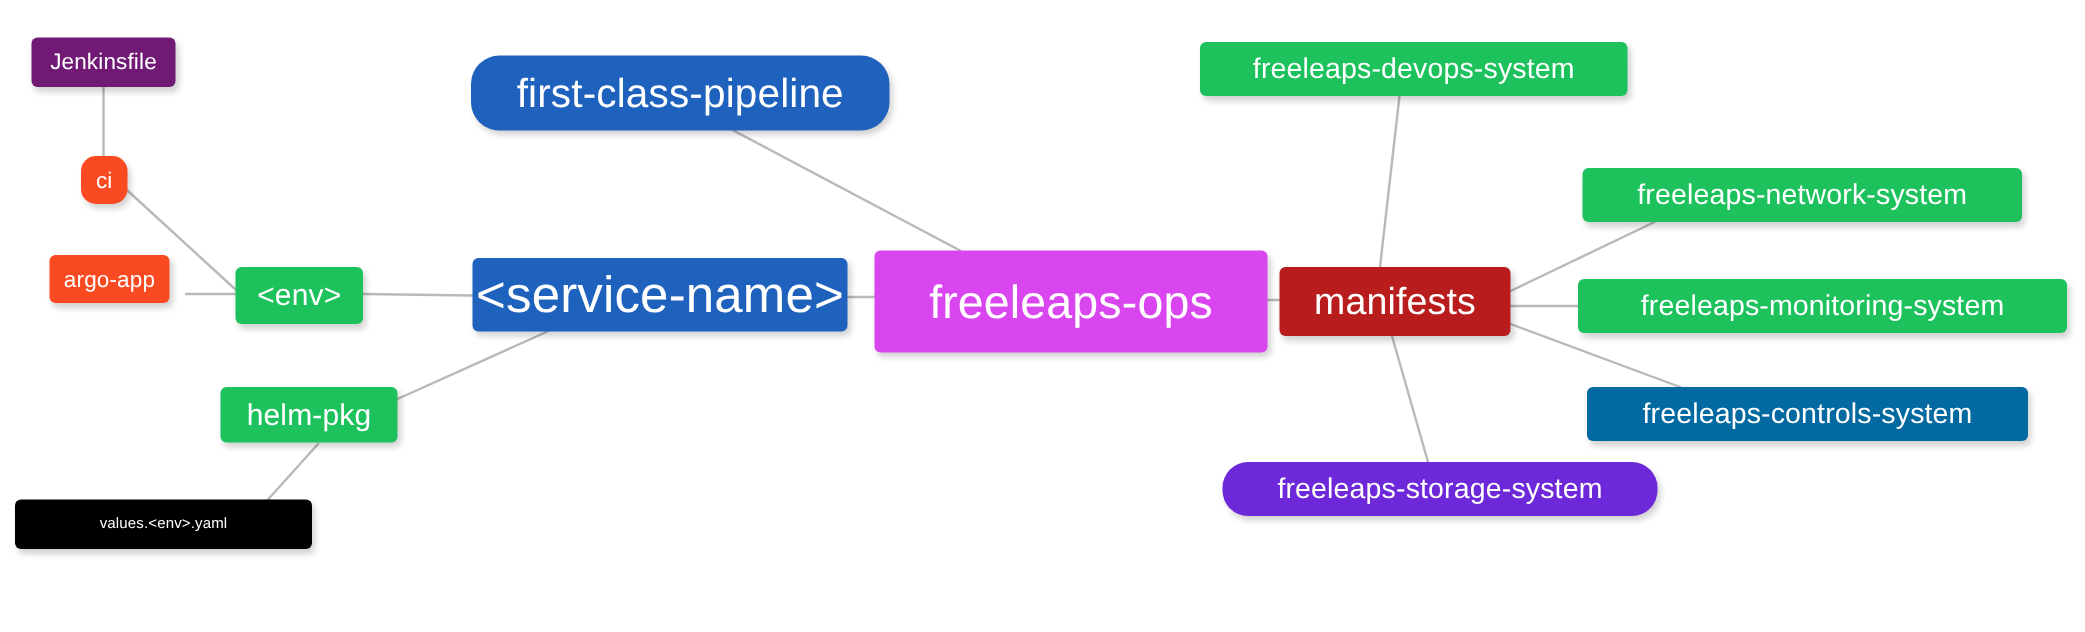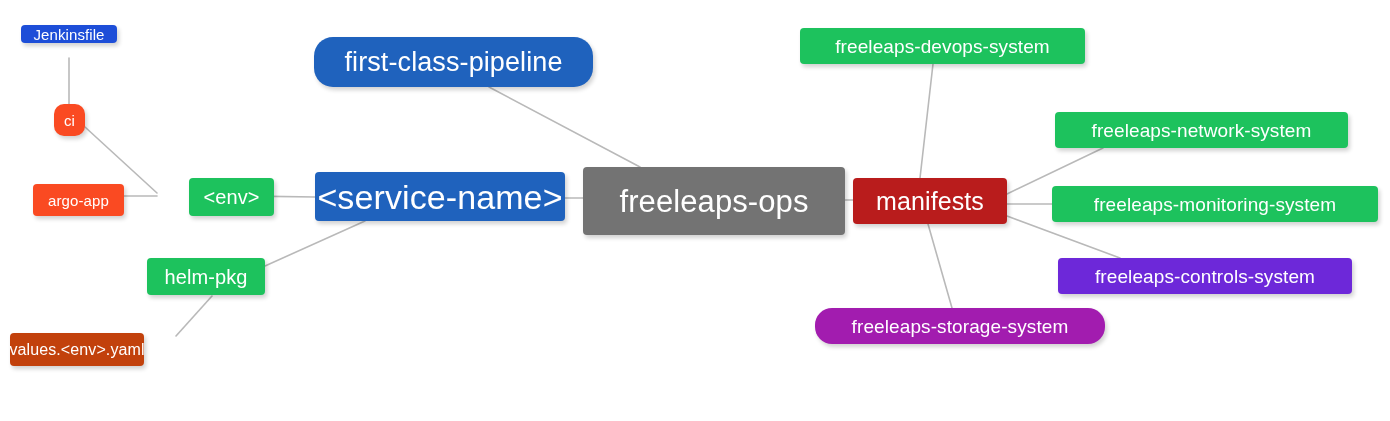--- a/index.html
+++ b/index.html
@@ -57,29 +57,29 @@
       <line x1="489" y1="87" x2="640" y2="167" stroke="#b9b9b9" stroke-width="1.6" stroke-linecap="round"></line>
       <line x1="565" y1="198" x2="583" y2="198" stroke="#b9b9b9" stroke-width="1.6" stroke-linecap="round"></line>
       <line x1="845" y1="200" x2="853" y2="200" stroke="#b9b9b9" stroke-width="1.6" stroke-linecap="round"></line>
       <line x1="933" y1="64" x2="920" y2="178" stroke="#b9b9b9" stroke-width="1.6" stroke-linecap="round"></line>
       <line x1="1007" y1="194" x2="1103" y2="148" stroke="#b9b9b9" stroke-width="1.6" stroke-linecap="round"></line>
       <line x1="1007" y1="204" x2="1052" y2="204" stroke="#b9b9b9" stroke-width="1.6" stroke-linecap="round"></line>
       <line x1="1007" y1="216" x2="1120" y2="258" stroke="#b9b9b9" stroke-width="1.6" stroke-linecap="round"></line>
       <line x1="928" y1="224" x2="952" y2="308" stroke="#b9b9b9" stroke-width="1.6" stroke-linecap="round"></line>
     </svg>
   <div id="node-layer">
-      <div class="node" style="left: 583px; top: 167px; width: 262px; height: 68px; background: #737373; font-size: 31px;">freeleaps-ops</div>
+      <div class="node" style="left: 583px; top: 167px; width: 262px; height: 68px; background: #d946ef; font-size: 31px;">freeleaps-ops</div>
       <div class="node" style="left: 314px; top: 37px; width: 279px; height: 50px; background: rgb(31, 98, 189); font-size: 27px; border-radius: 19px;">first-class-pipeline</div>
       <div class="node" style="left: 315px; top: 172px; width: 250px; height: 49px; background: rgb(31, 98, 189); font-size: 34px;">&lt;service-name&gt;</div>
       <div class="node" style="left: 853px; top: 178px; width: 154px; height: 46px; background: #b91c1c; font-size: 25px;">manifests</div>
-      <div class="node" style="left: 157px; top: 178px; width: 85px; height: 38px; background: rgb(29, 194, 93); font-size: 20px; margin-left: 32px;">&lt;env&gt;</div>
+      <div class="node" style="left: 157px; top: 178px; width: 85px; height: 38px; background: rgb(29, 194, 93); font-size: 20px;">&lt;env&gt;</div>
       <div class="node" style="left: 147px; top: 258px; width: 118px; height: 37px; background: rgb(29, 194, 93); font-size: 20px;">helm-pkg</div>
       <div class="node" style="left: 800px; top: 28px; width: 285px; height: 36px; background: rgb(29, 194, 93); font-size: 19px;">freeleaps-devops-system</div>
       <div class="node" style="left: 1055px; top: 112px; width: 293px; height: 36px; background: rgb(29, 194, 93); font-size: 19px;">freeleaps-network-system</div>
       <div class="node" style="left: 1052px; top: 186px; width: 326px; height: 36px; background: rgb(29, 194, 93); font-size: 19px;">freeleaps-monitoring-system</div>
-      <div class="node" style="left: 1058px; top: 258px; width: 294px; height: 36px; background: #6d28d9; font-size: 19px;">freeleaps-controls-system</div>
-      <div class="node" style="left: 815px; top: 308px; width: 290px; height: 36px; background: #a21caf; font-size: 19px; border-radius: 17px;">freeleaps-storage-system</div>
-      <div class="node" style="left: 21px; top: 25px; width: 96px; height: 18px; background: #1d4ed8; font-size: 15px;">Jenkinsfile</div>
+      <div class="node" style="left: 1058px; top: 258px; width: 294px; height: 36px; background: #0369a1; font-size: 19px;">freeleaps-controls-system</div>
+      <div class="node" style="left: 815px; top: 308px; width: 290px; height: 36px; background: #6d28d9; font-size: 19px; border-radius: 17px;">freeleaps-storage-system</div>
+      <div class="node" style="left: 21px; top: 25px; width: 96px; height: 33px; background: #701a75; font-size: 15px;">Jenkinsfile</div>
       <div class="node" style="left: 54px; top: 104px; width: 31px; height: 32px; background: rgb(250, 74, 34); font-size: 15px; border-radius: 10px;">ci</div>
-      <div class="node" style="left: 33px; top: 184px; width: 91px; height: 32px; background: rgb(250, 74, 34); font-size: 15px;">argo-app</div>
-      <div class="node" style="left: 10px; top: 333px; width: 134px; height: 33px; background: #c2410c; font-size: 16px;">values.&lt;env&gt;.yaml</div>
+      <div class="node" style="left: 33px; top: 170px; width: 80px; height: 32px; background: rgb(250, 74, 34); font-size: 15px;">argo-app</div>
+      <div class="node" style="left: 10px; top: 333px; width: 198px; height: 33px; background: #000000; font-size: 10px;">values.&lt;env&gt;.yaml</div>
     </div>
 </div>
 
 </body></html>

